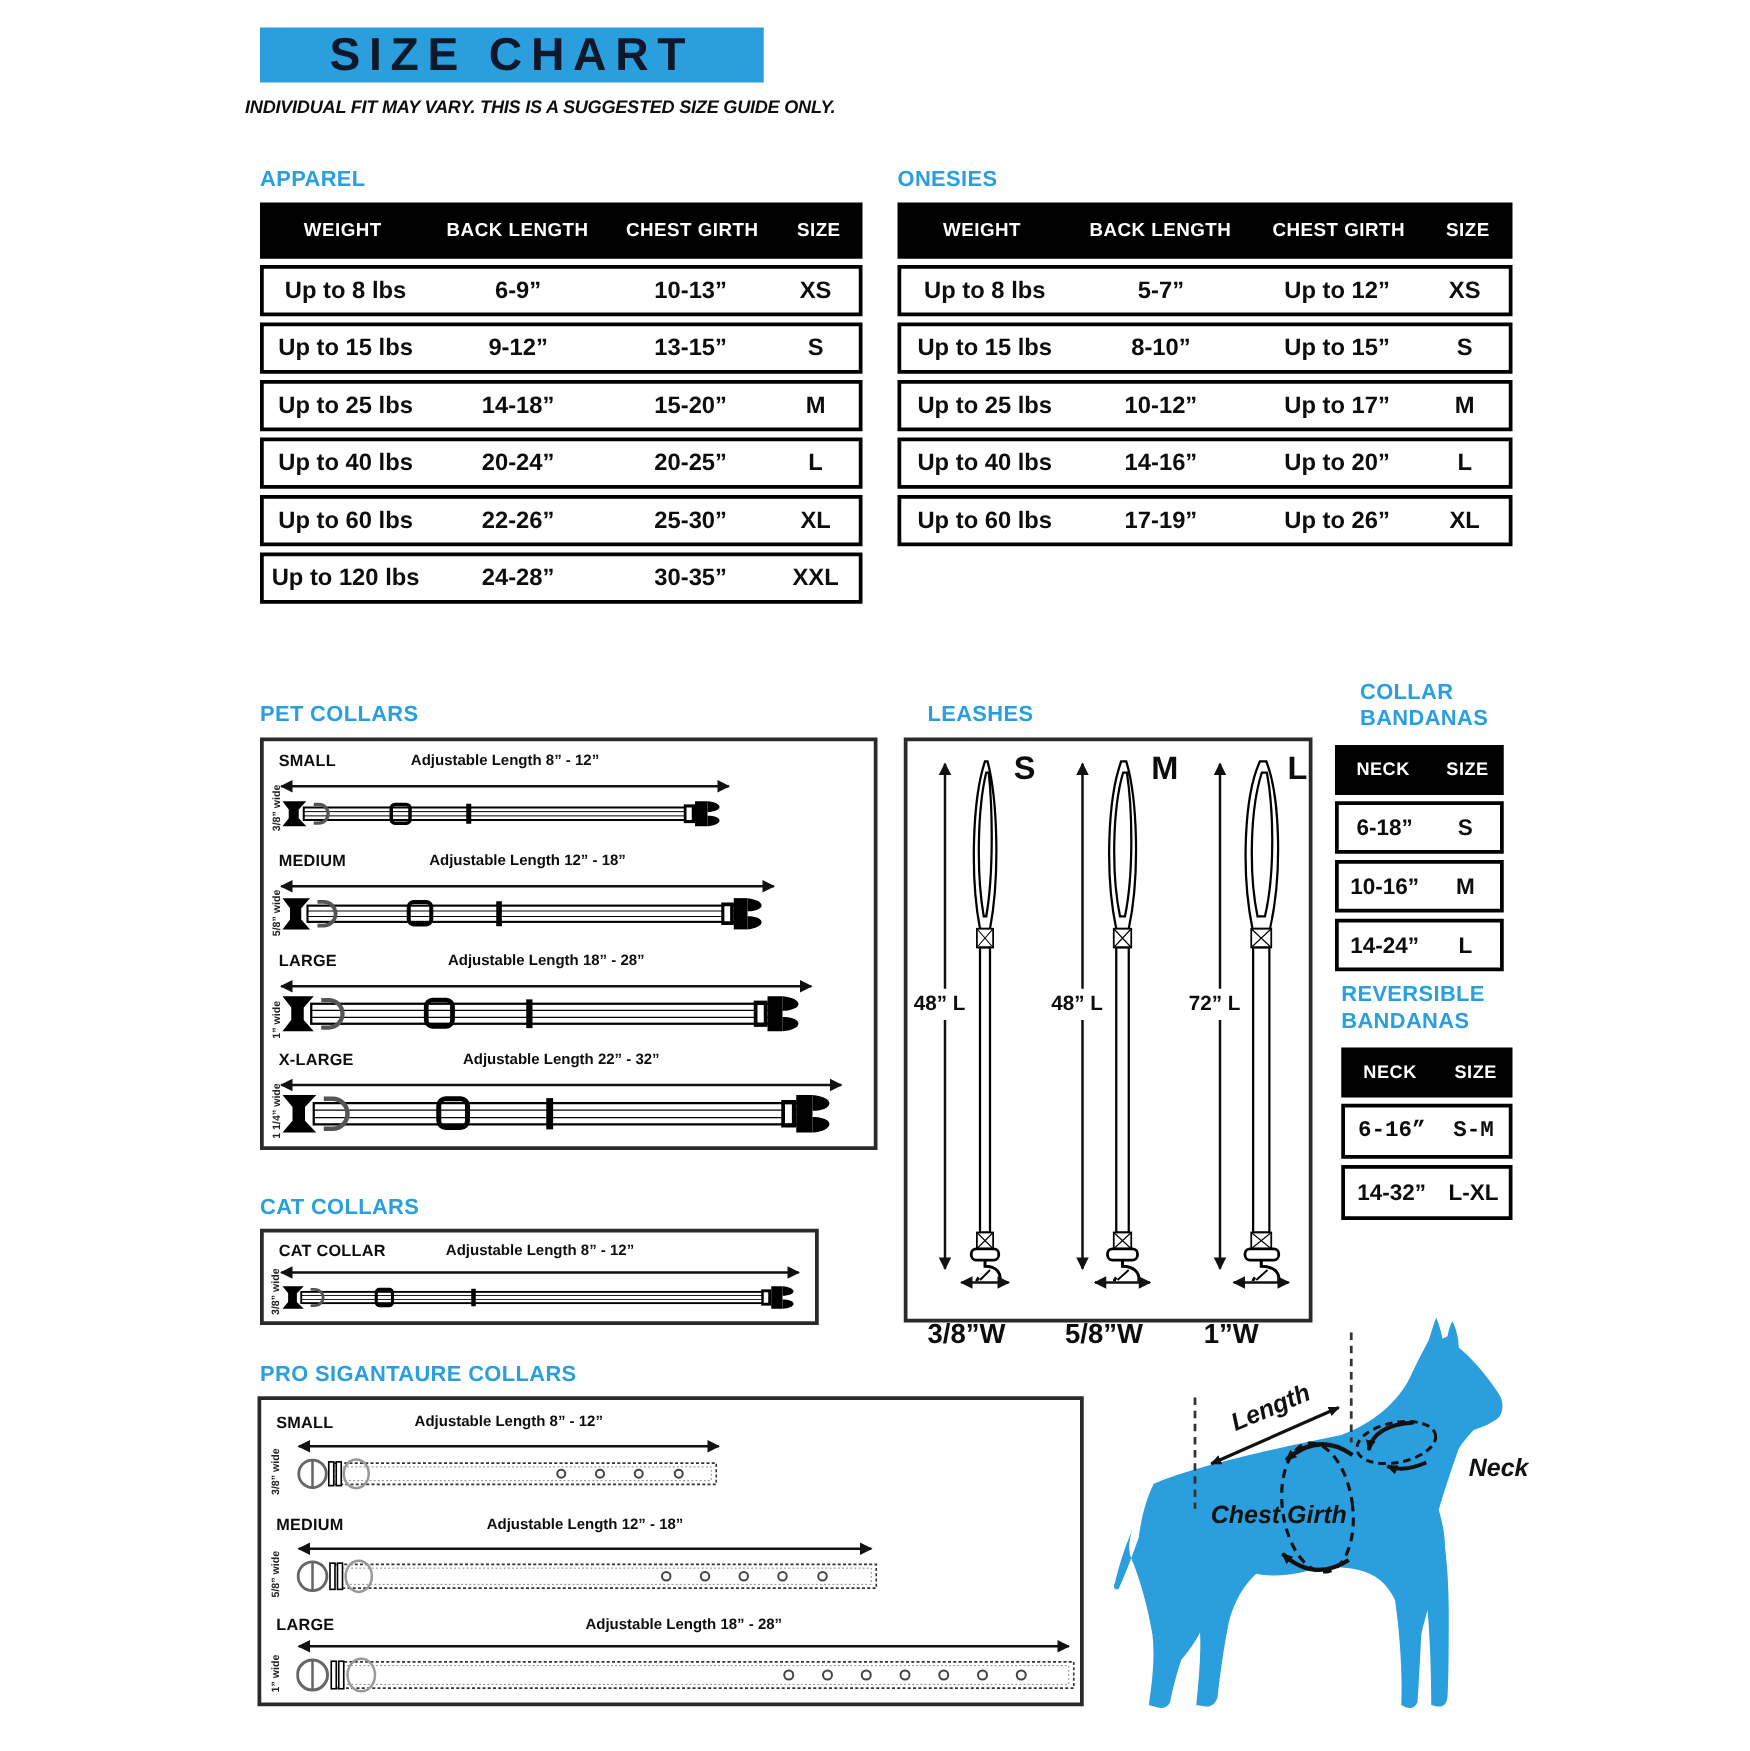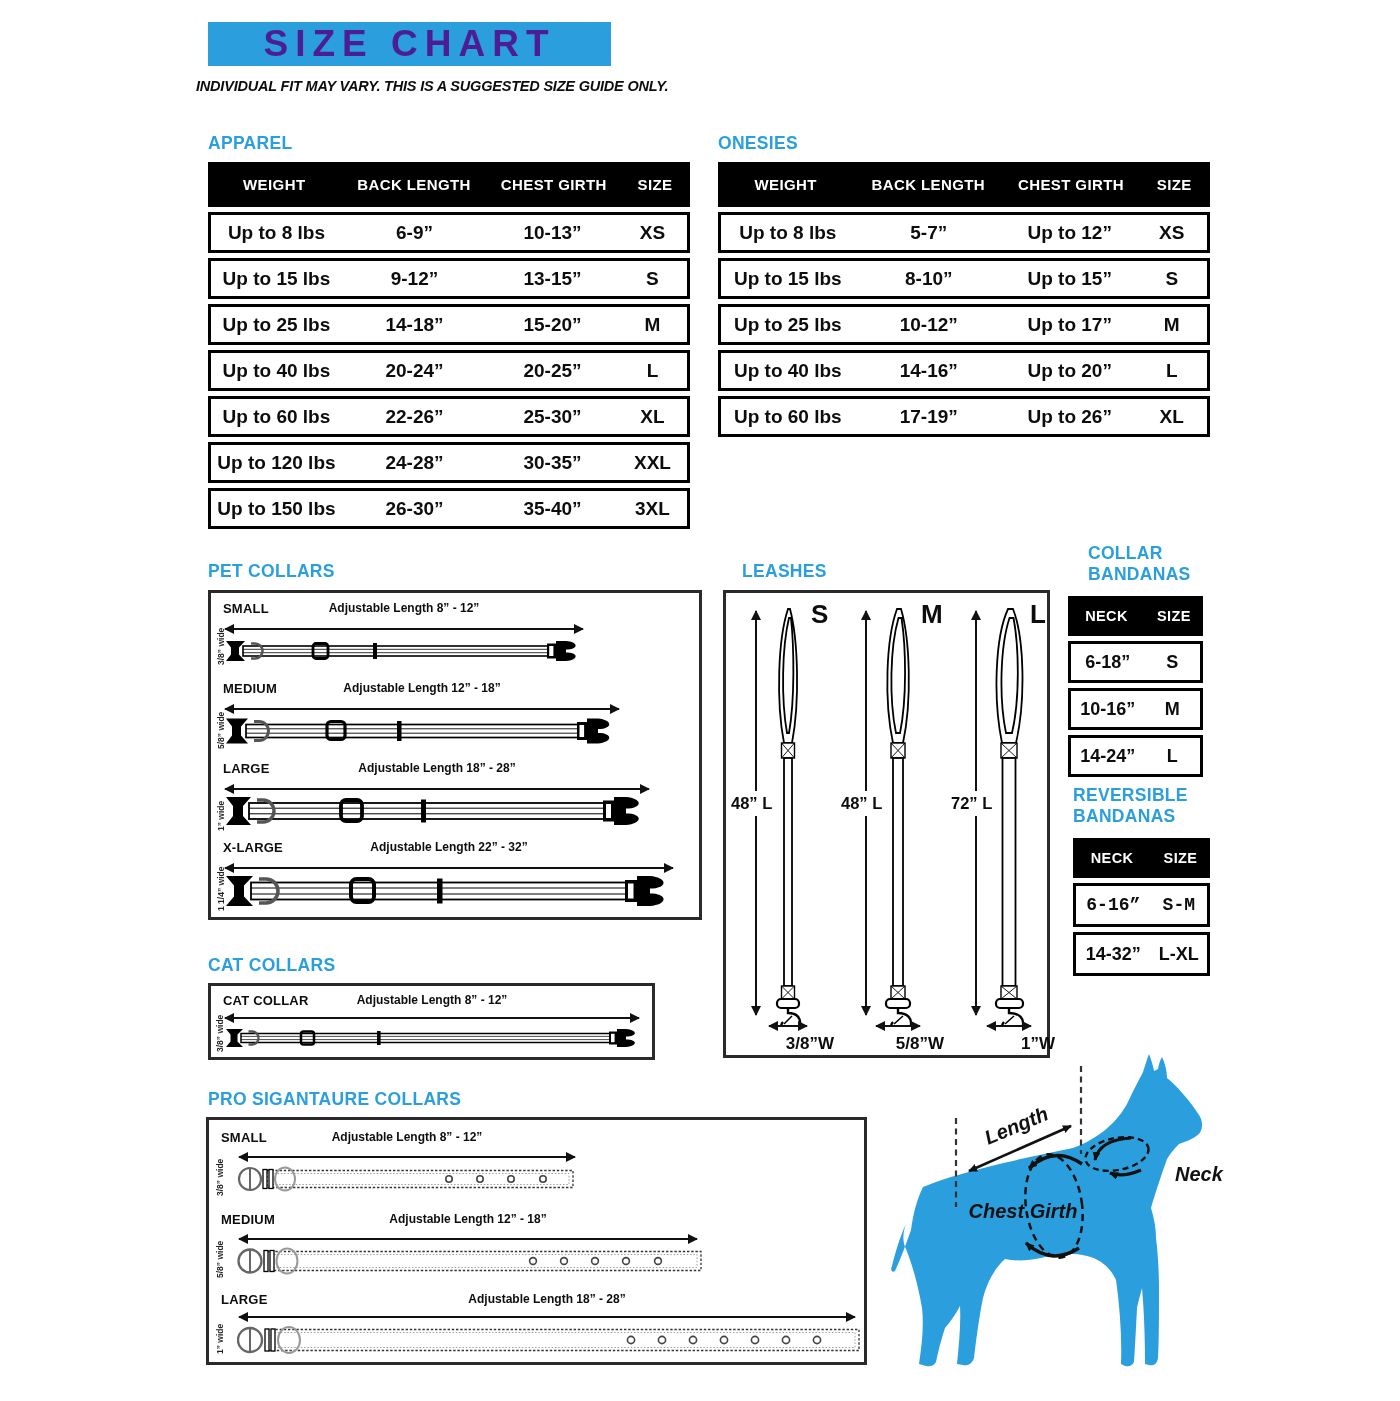--- a/index.html
+++ b/index.html
@@ -2,21 +2,21 @@
 <html><head>
 <meta charset="utf-8">
 <style>
   :root{ --accent:#2b9fdd; --ink:#0d0d0d; }
   html,body{margin:0;padding:0;}
   body{
     width:1400px;height:1401px;position:relative;background:#fff;overflow:hidden;
     font-family:"Liberation Sans", sans-serif;color:var(--ink);
   }
   .abs{position:absolute;}
-  .titlebar{position:absolute;background:var(--accent);color:#4c1d95;display:flex;align-items:center;justify-content:center;
+  .titlebar{position:absolute;background:var(--accent);color:#0f172a;display:flex;align-items:center;justify-content:center;
     font-weight:bold;font-size:37px;letter-spacing:7px;}
   .disclaimer{position:absolute;font-weight:bold;font-style:italic;font-size:14.5px;letter-spacing:-0.2px;white-space:nowrap;}
   .h-blue{position:absolute;color:var(--accent);font-weight:bold;font-size:17.5px;letter-spacing:.3px;line-height:21px;white-space:nowrap;}
   .stable{position:absolute;}
   .thead{display:grid;background:#000;color:#fff;height:45px;align-items:center;text-align:center;
     font-weight:bold;font-size:15px;letter-spacing:.4px;}
   .trow{display:grid;border:3px solid #000;background:#fff;height:41px;margin-top:5px;align-items:center;
     text-align:center;font-weight:bold;font-size:19px;box-sizing:border-box;}
   .t4{grid-template-columns:27.5% 30.5% 27.5% 14.5%;}
   .t2{grid-template-columns:57% 43%;}
@@ -27,21 +27,21 @@
   .adj{position:absolute;font-weight:bold;font-size:12px;text-align:center;}
   .rot{position:absolute;font-size:8.5px;font-weight:bold;transform:rotate(-90deg);transform-origin:0 0;white-space:nowrap;color:#222;}
   .harrow{position:absolute;height:2px;background:#111;}
   .harrow::before{content:"";position:absolute;left:-1px;top:-4.5px;border:5.5px solid transparent;border-left:none;border-right:10px solid #111;}
   .harrow::after{content:"";position:absolute;right:-1px;top:-4.5px;border:5.5px solid transparent;border-right:none;border-left:10px solid #111;}
   .varrow{position:absolute;width:2px;background:#111;}
   .varrow::before{content:"";position:absolute;top:-1px;left:-4.5px;border:5.5px solid transparent;border-top:none;border-bottom:10px solid #111;}
   .varrow::after{content:"";position:absolute;bottom:-1px;left:-4.5px;border:5.5px solid transparent;border-bottom:none;border-top:10px solid #111;}
   .lsz{position:absolute;font-weight:bold;font-size:26px;}
   .llen{position:absolute;font-weight:bold;font-size:16.5px;background:#fff;text-align:left;padding:3px 0;white-space:nowrap;}
-  .lwid{position:absolute;font-weight:bold;font-size:17px;text-align:right;white-space:nowrap;}
+  .lwid{position:absolute;font-weight:bold;font-size:22px;text-align:left;white-space:nowrap;margin-top:20px;}
   svg{display:block;}
 </style>
 </head>
 <body>
 
 <div class="titlebar" style="left:208px;top:22px;width:403px;height:44px;">
   <span>SIZE CHART</span>
 </div>
 <div class="disclaimer" style="left:196px;top:78px;font-style:italic;">INDIVIDUAL FIT MAY VARY.  THIS IS A SUGGESTED SIZE GUIDE ONLY.</div>
 
@@ -81,26 +81,20 @@
     <div>Up to 60 lbs</div>
       <div>22-26”</div>
       <div>25-30”</div>
       <div>XL</div>
   </div>
   <div class="trow t4">
     <div>Up to 120 lbs</div>
       <div>24-28”</div>
       <div>30-35”</div>
       <div>XXL</div>
-  </div>
-  <div class="trow t4">
-    <div>Up to 150 lbs</div>
-      <div>26-30”</div>
-      <div>35-40”</div>
-      <div>3XL</div>
   </div>
 </div>
 
 <div class="h-blue" style="left:718px;top:133px;">ONESIES</div>
 <div class="stable" style="left:718px;top:162px;width:492px;">
   <div class="thead t4">
     <div>WEIGHT</div>
     <div>BACK LENGTH</div>
     <div>CHEST GIRTH</div>
     <div>SIZE</div>

